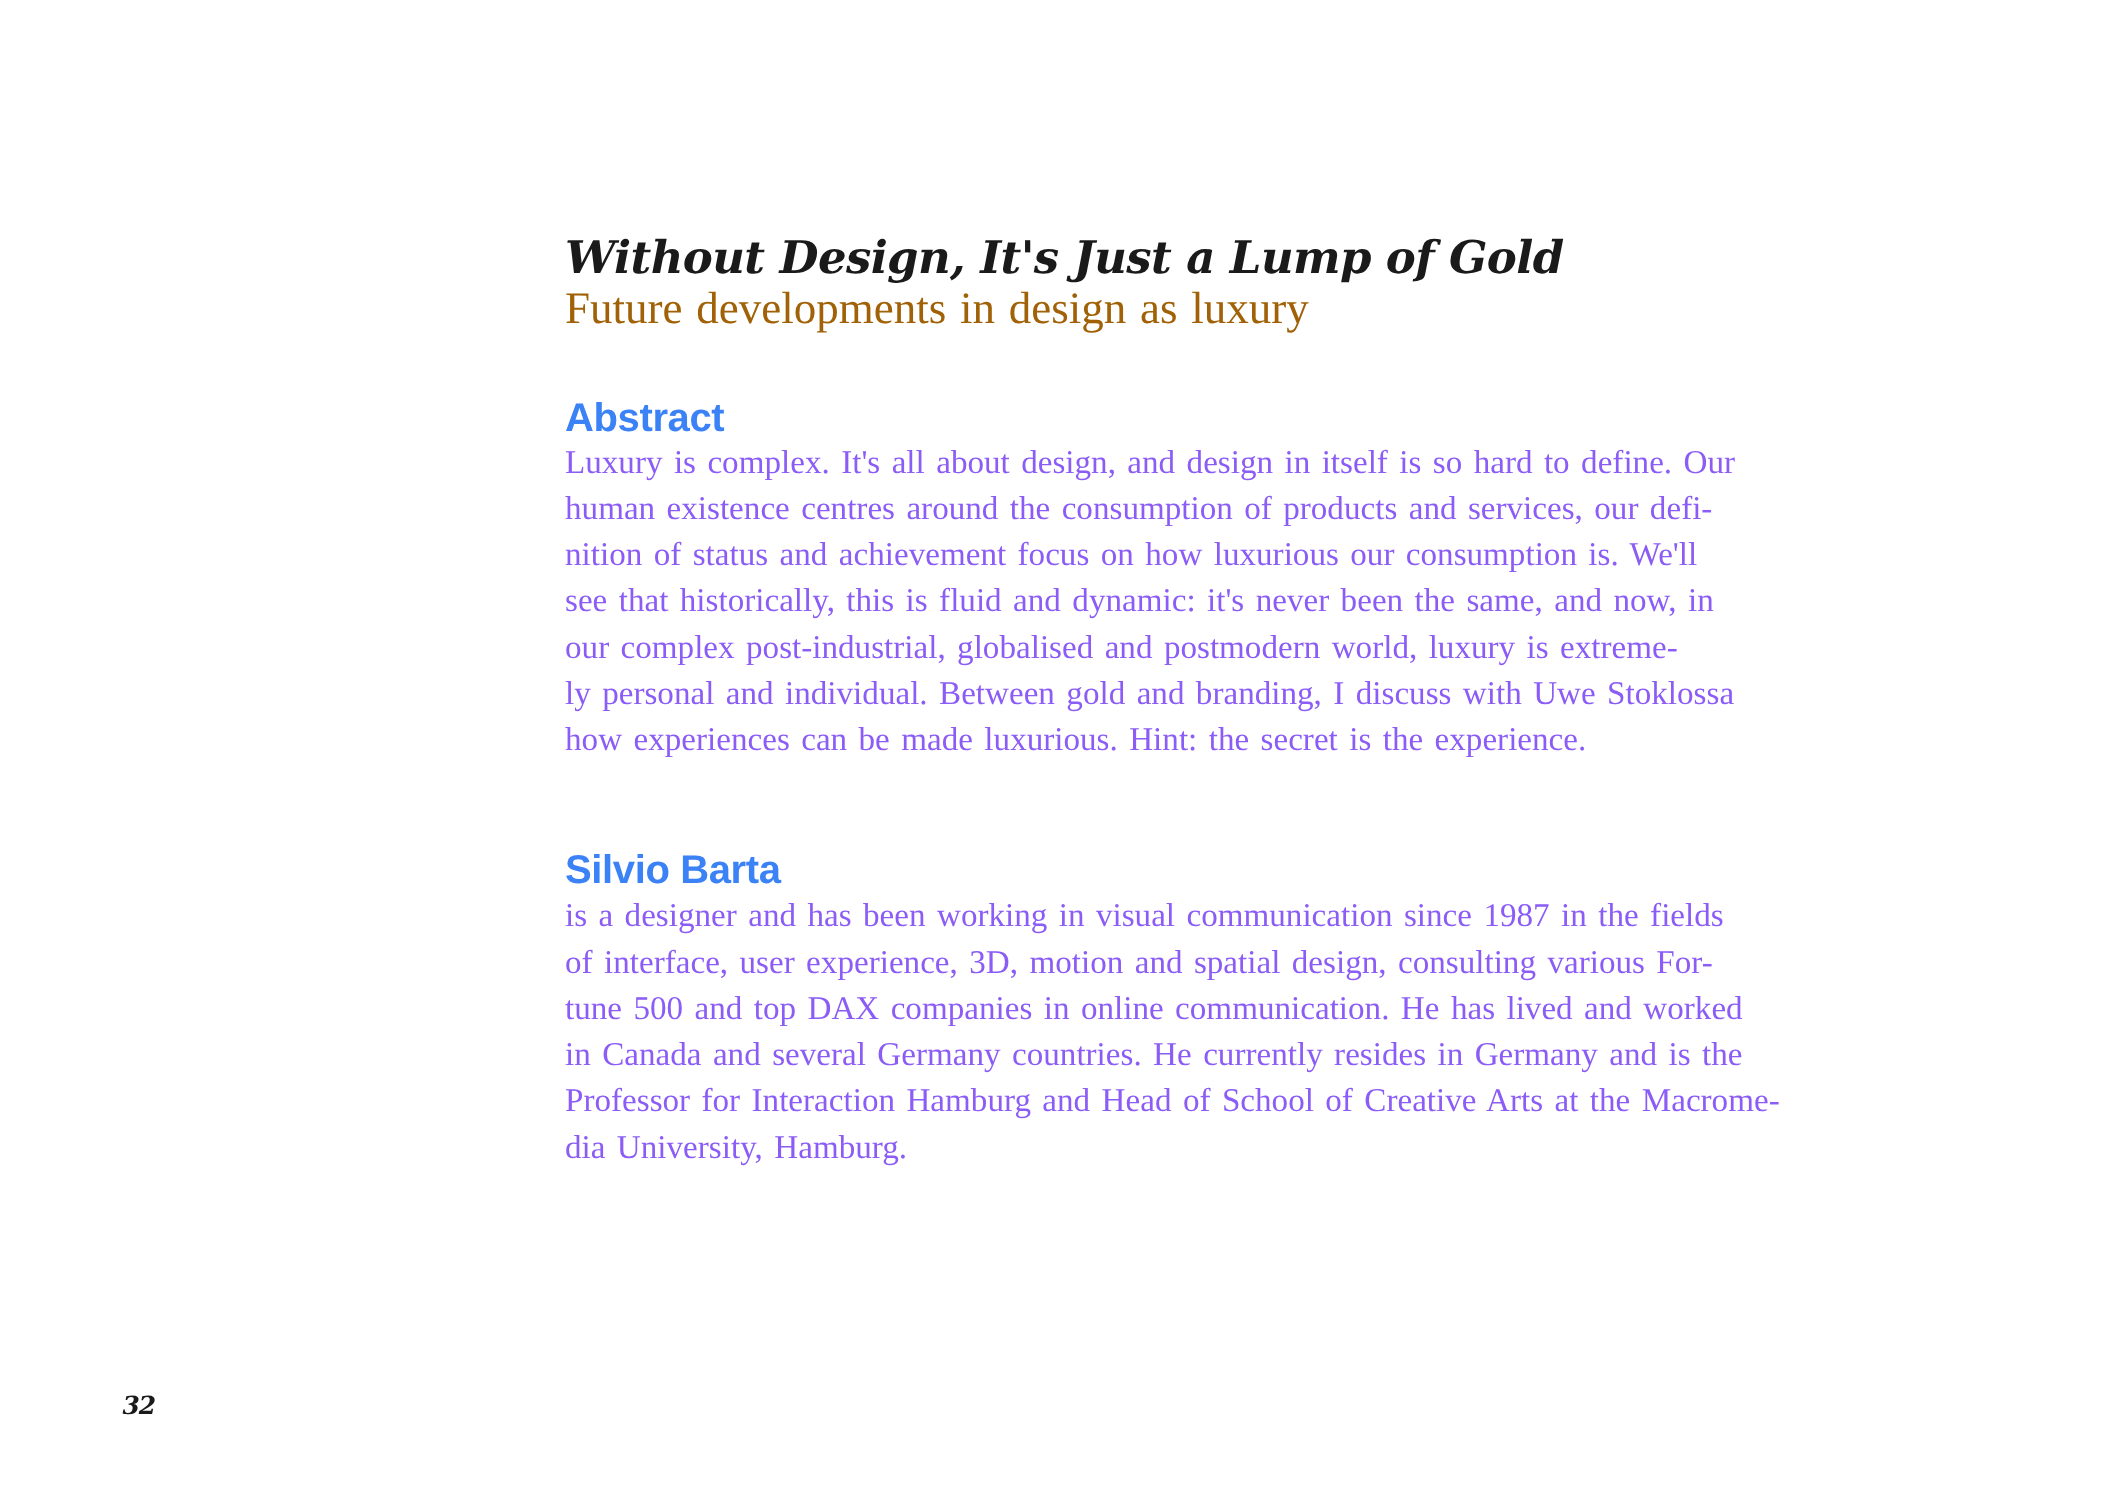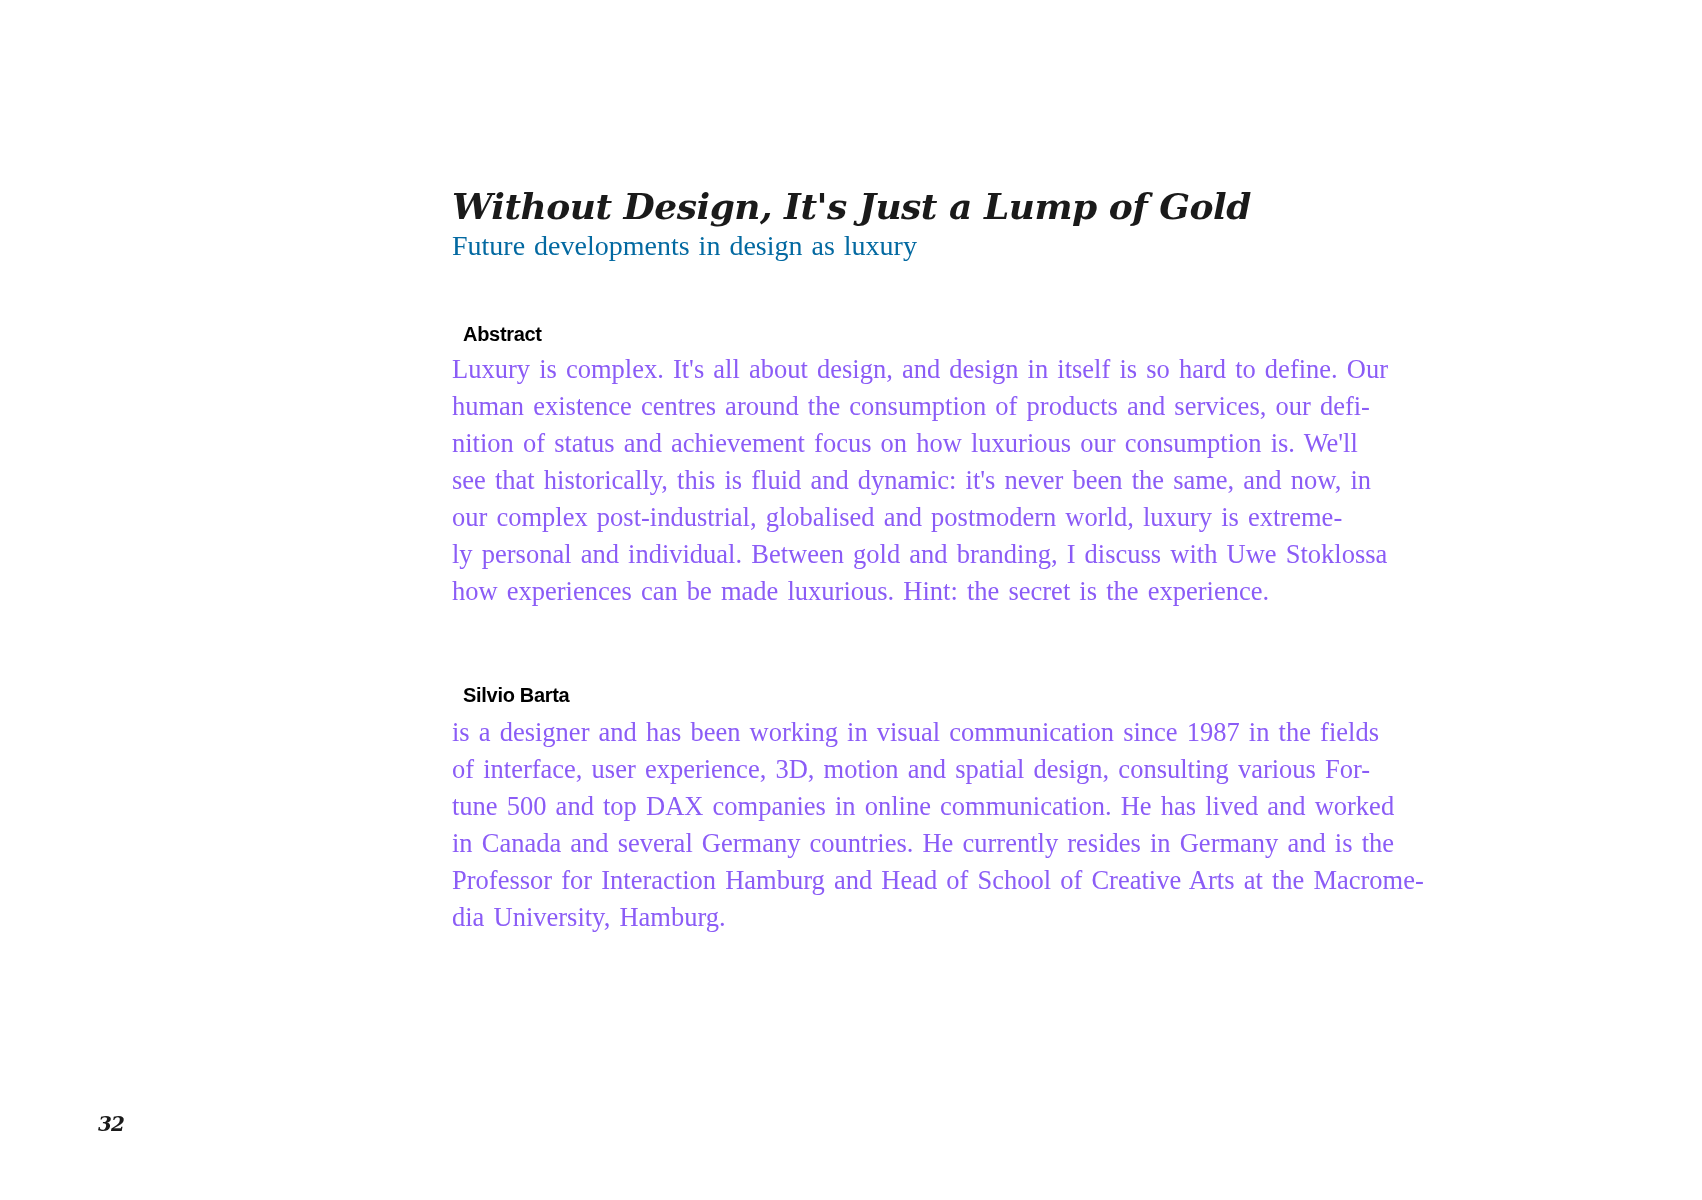--- a/index.html
+++ b/index.html
@@ -35,34 +35,34 @@
     color: #1a1a1a;
     letter-spacing: -0.5px;
     white-space: nowrap;
   }
   .doc-subtitle {
     position: absolute;
     top: 228px;
     left: 0;
     width: 100%;
     font-family: "Liberation Serif", serif;
-    font-size: 28px;
+    font-size: 36px;
     line-height: 36px;
-    color: #0369a1;
+    color: #a16207;
     word-spacing: 2px;
     white-space: nowrap;
   }
   .section-heading {
     position: absolute;
-    left: 11px;
+    left: 0;
     font-family: "Liberation Sans", sans-serif;
     font-weight: bold;
-    font-size: 20px;
+    font-size: 32px;
     line-height: 37px;
-    color: #000000;
+    color: #3b82f6;
     letter-spacing: -0.3px;
   }
   .heading-abstract { top: 316px; }
   .heading-author   { top: 677px; }
   .paragraph {
     position: absolute;
     left: 0;
     width: 1135px;
   }
   .para-abstract { top: 351px; }

